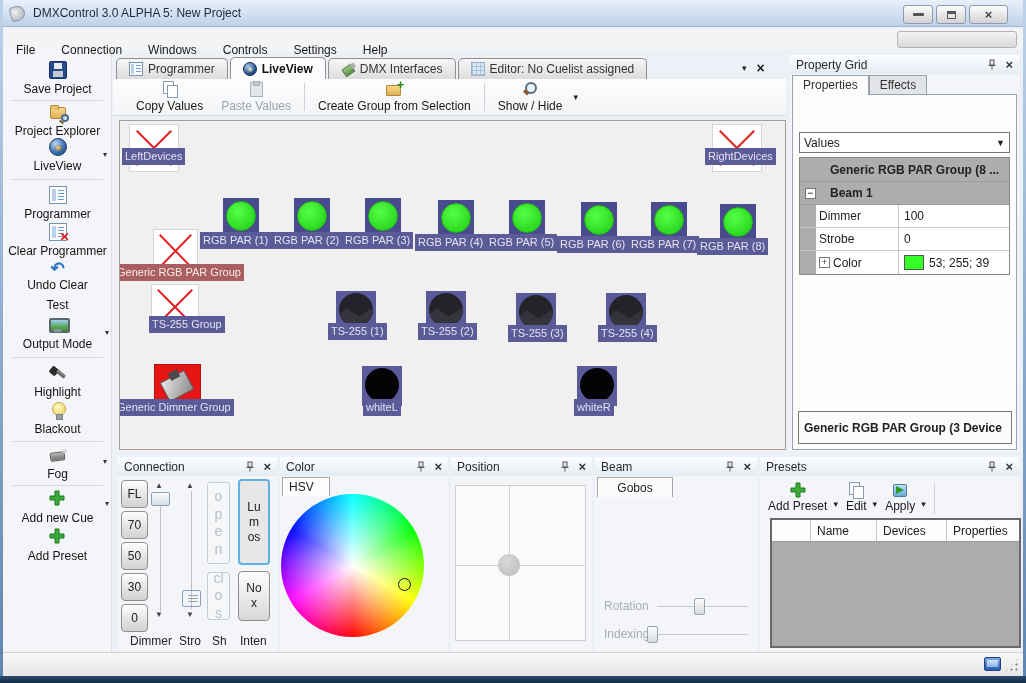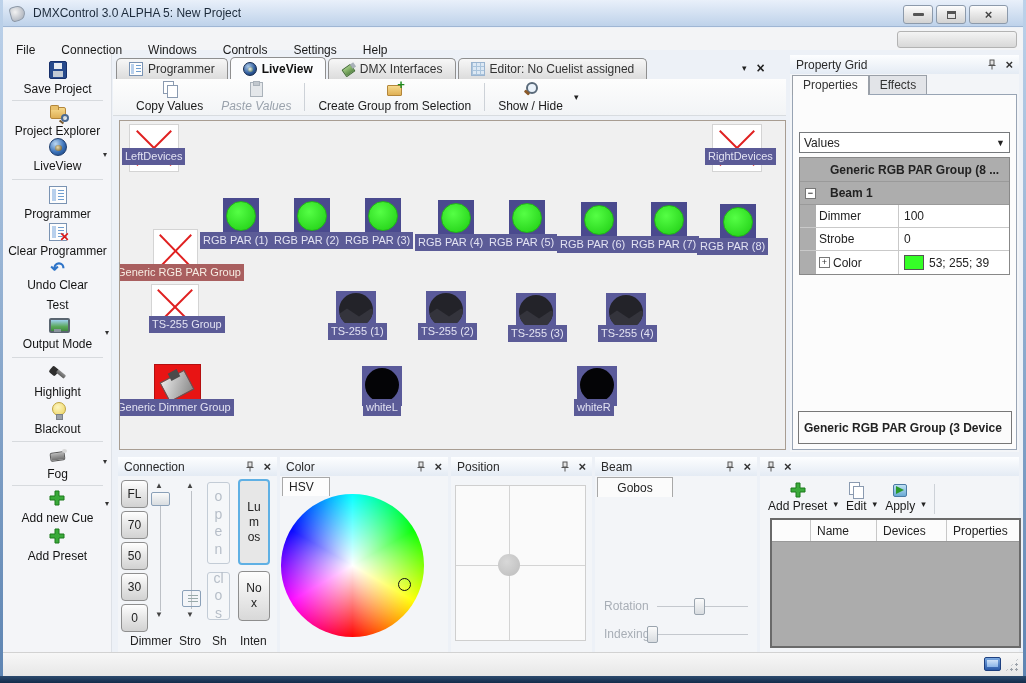--- a/index.html
+++ b/index.html
@@ -88,21 +88,21 @@
   .ti-plug:before{ content:""; position:absolute; left:2px; top:4px; width:9px; height:7px; background:linear-gradient(#9ec87e,#5a8a46); border:1px solid #3e6a30; border-radius:1px; transform:rotate(-35deg); }
   .ti-plug:after{ content:""; position:absolute; right:0px; top:1px; width:4px; height:5px; background:#a8b0b8; transform:rotate(-35deg); }
   .ti-grid { background:#dce8f4; border:1px solid #9ab4d0;
     background-image:repeating-linear-gradient(0deg,#aac4dc 0 1px, transparent 1px 4px),repeating-linear-gradient(90deg,#aac4dc 0 1px, transparent 1px 4px); }
   .tabstrip-tools { position:absolute; right:6px; top:4px; display:flex; gap:10px; align-items:center; color:#222; }
   .tabstrip-tools .dd { font-size:9px; } .tabstrip-tools .cl { font-size:14px; font-weight:bold; }
 
   .toolbar { position:absolute; left:113px; top:79px; width:673px; height:37px;
     background:linear-gradient(#fdfdfd,#f2f4f6); border-bottom:1px solid #d8dce0; display:flex; align-items:center; }
   .tbtn { display:flex; flex-direction:column; align-items:center; justify-content:center; gap:2px; padding:2px 9px; font-size:12px; color:#1a1a1a; white-space:nowrap; }
-  .tbtn.disabled { color:#9aa2ac;font-style:italic; }
+  .tbtn.disabled { color:#9aa2ac; }
   .tb-sep { width:1px; height:28px; background:#cdd2d8; margin:0 4px; }
   .tb-ic { width:16px; height:16px; position:relative; }
   .ic-copy:before{ content:""; position:absolute; left:1px; top:0; width:9px; height:11px; background:#fff; border:1px solid #8a9ab0; }
   .ic-copy:after{ content:""; position:absolute; left:5px; top:4px; width:9px; height:11px; background:#fff; border:1px solid #8a9ab0; }
   .ic-paste:before{ content:""; position:absolute; left:2px; top:1px; width:11px; height:13px; background:#e4e7ea; border:1px solid #aab2ba; }
   .ic-paste:after{ content:""; position:absolute; left:5px; top:0px; width:5px; height:3px; background:#c2c8ce; border:1px solid #aab2ba; }
   .ic-group:before{ content:""; position:absolute; left:0; top:4px; width:13px; height:9px; background:linear-gradient(#f6d98c,#dfb055); border:1px solid #b3863a; border-radius:1px; }
   .ic-group:after{ content:"+"; position:absolute; right:-2px; top:-4px; color:#1f8a1f; font-size:13px; font-weight:bold; }
   .ic-magnify:before{ content:""; position:absolute; left:3px; top:1px; width:8px; height:8px; border:2px solid #5a6a7a; border-radius:50%; background:#eaf2fa; }
   .ic-magnify:after{ content:""; position:absolute; left:1px; top:10px; width:6px; height:3px; background:#8a5a2a; transform:rotate(40deg); border-radius:1px; }
@@ -594,20 +594,21 @@
     <div class="bm-label" style="left:9px; top:142px">Rotation</div>
     <div class="htrack" style="left:62px; top:149px; width:91px"></div>
     <div class="hthumb" style="left:99px; top:141px"></div>
     <div class="bm-label" style="left:9px; top:170px">Indexing</div>
     <div class="htrack" style="left:62px; top:177px; width:91px"></div>
     <div class="hthumb" style="left:52px; top:169px"></div>
   </div>
 
   <div class="panel p-pre">
     <div class="panel-title">
+      <span class="pt-text">Presets</span>
       <svg class="pt-pin" width="10" height="11" viewBox="0 0 10 11">
           <rect x="3" y="1" width="4" height="5" fill="#e4e4e4" stroke="#555"></rect>
           <line x1="1.5" y1="6.5" x2="8.5" y2="6.5" stroke="#555"></line>
           <line x1="5" y1="6.5" x2="5" y2="10.5" stroke="#555"></line>
         </svg>
       <span class="pt-x">×</span>
     </div>
     <div class="pre-toolbar">
       <div class="pre-btn">
         <span class="pre-ic"><svg width="16" height="16" viewBox="0 0 16 16">

